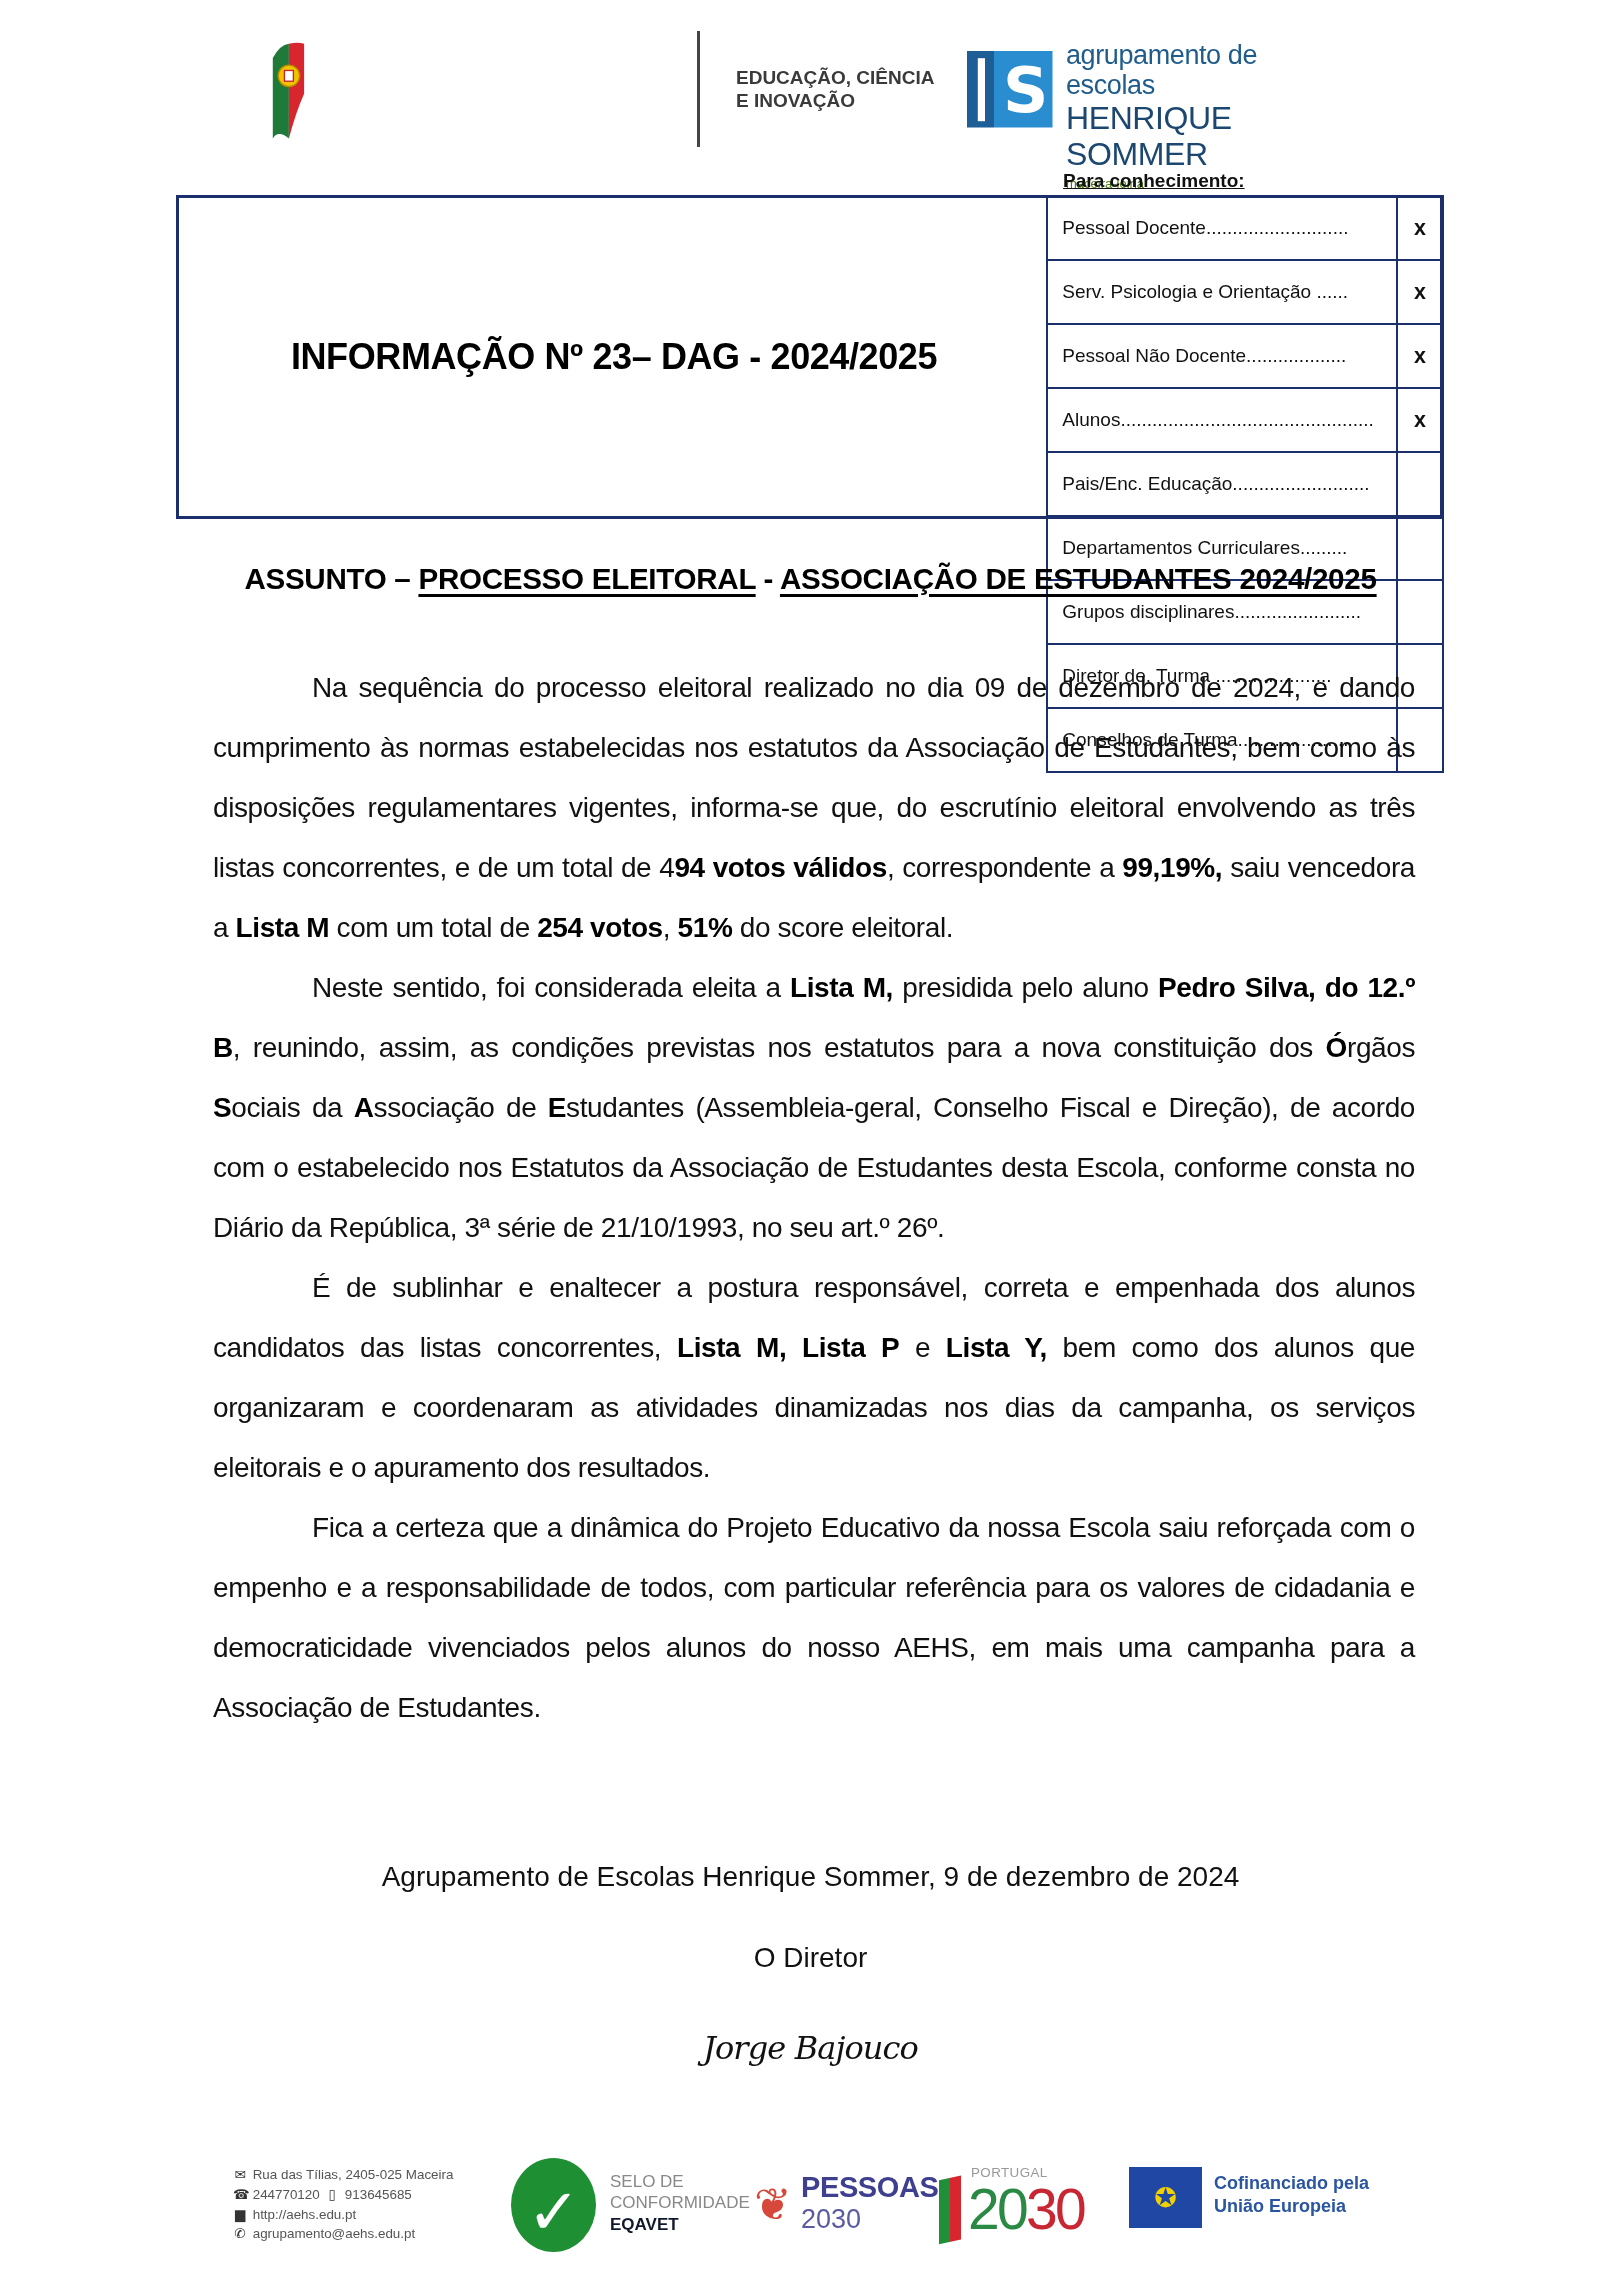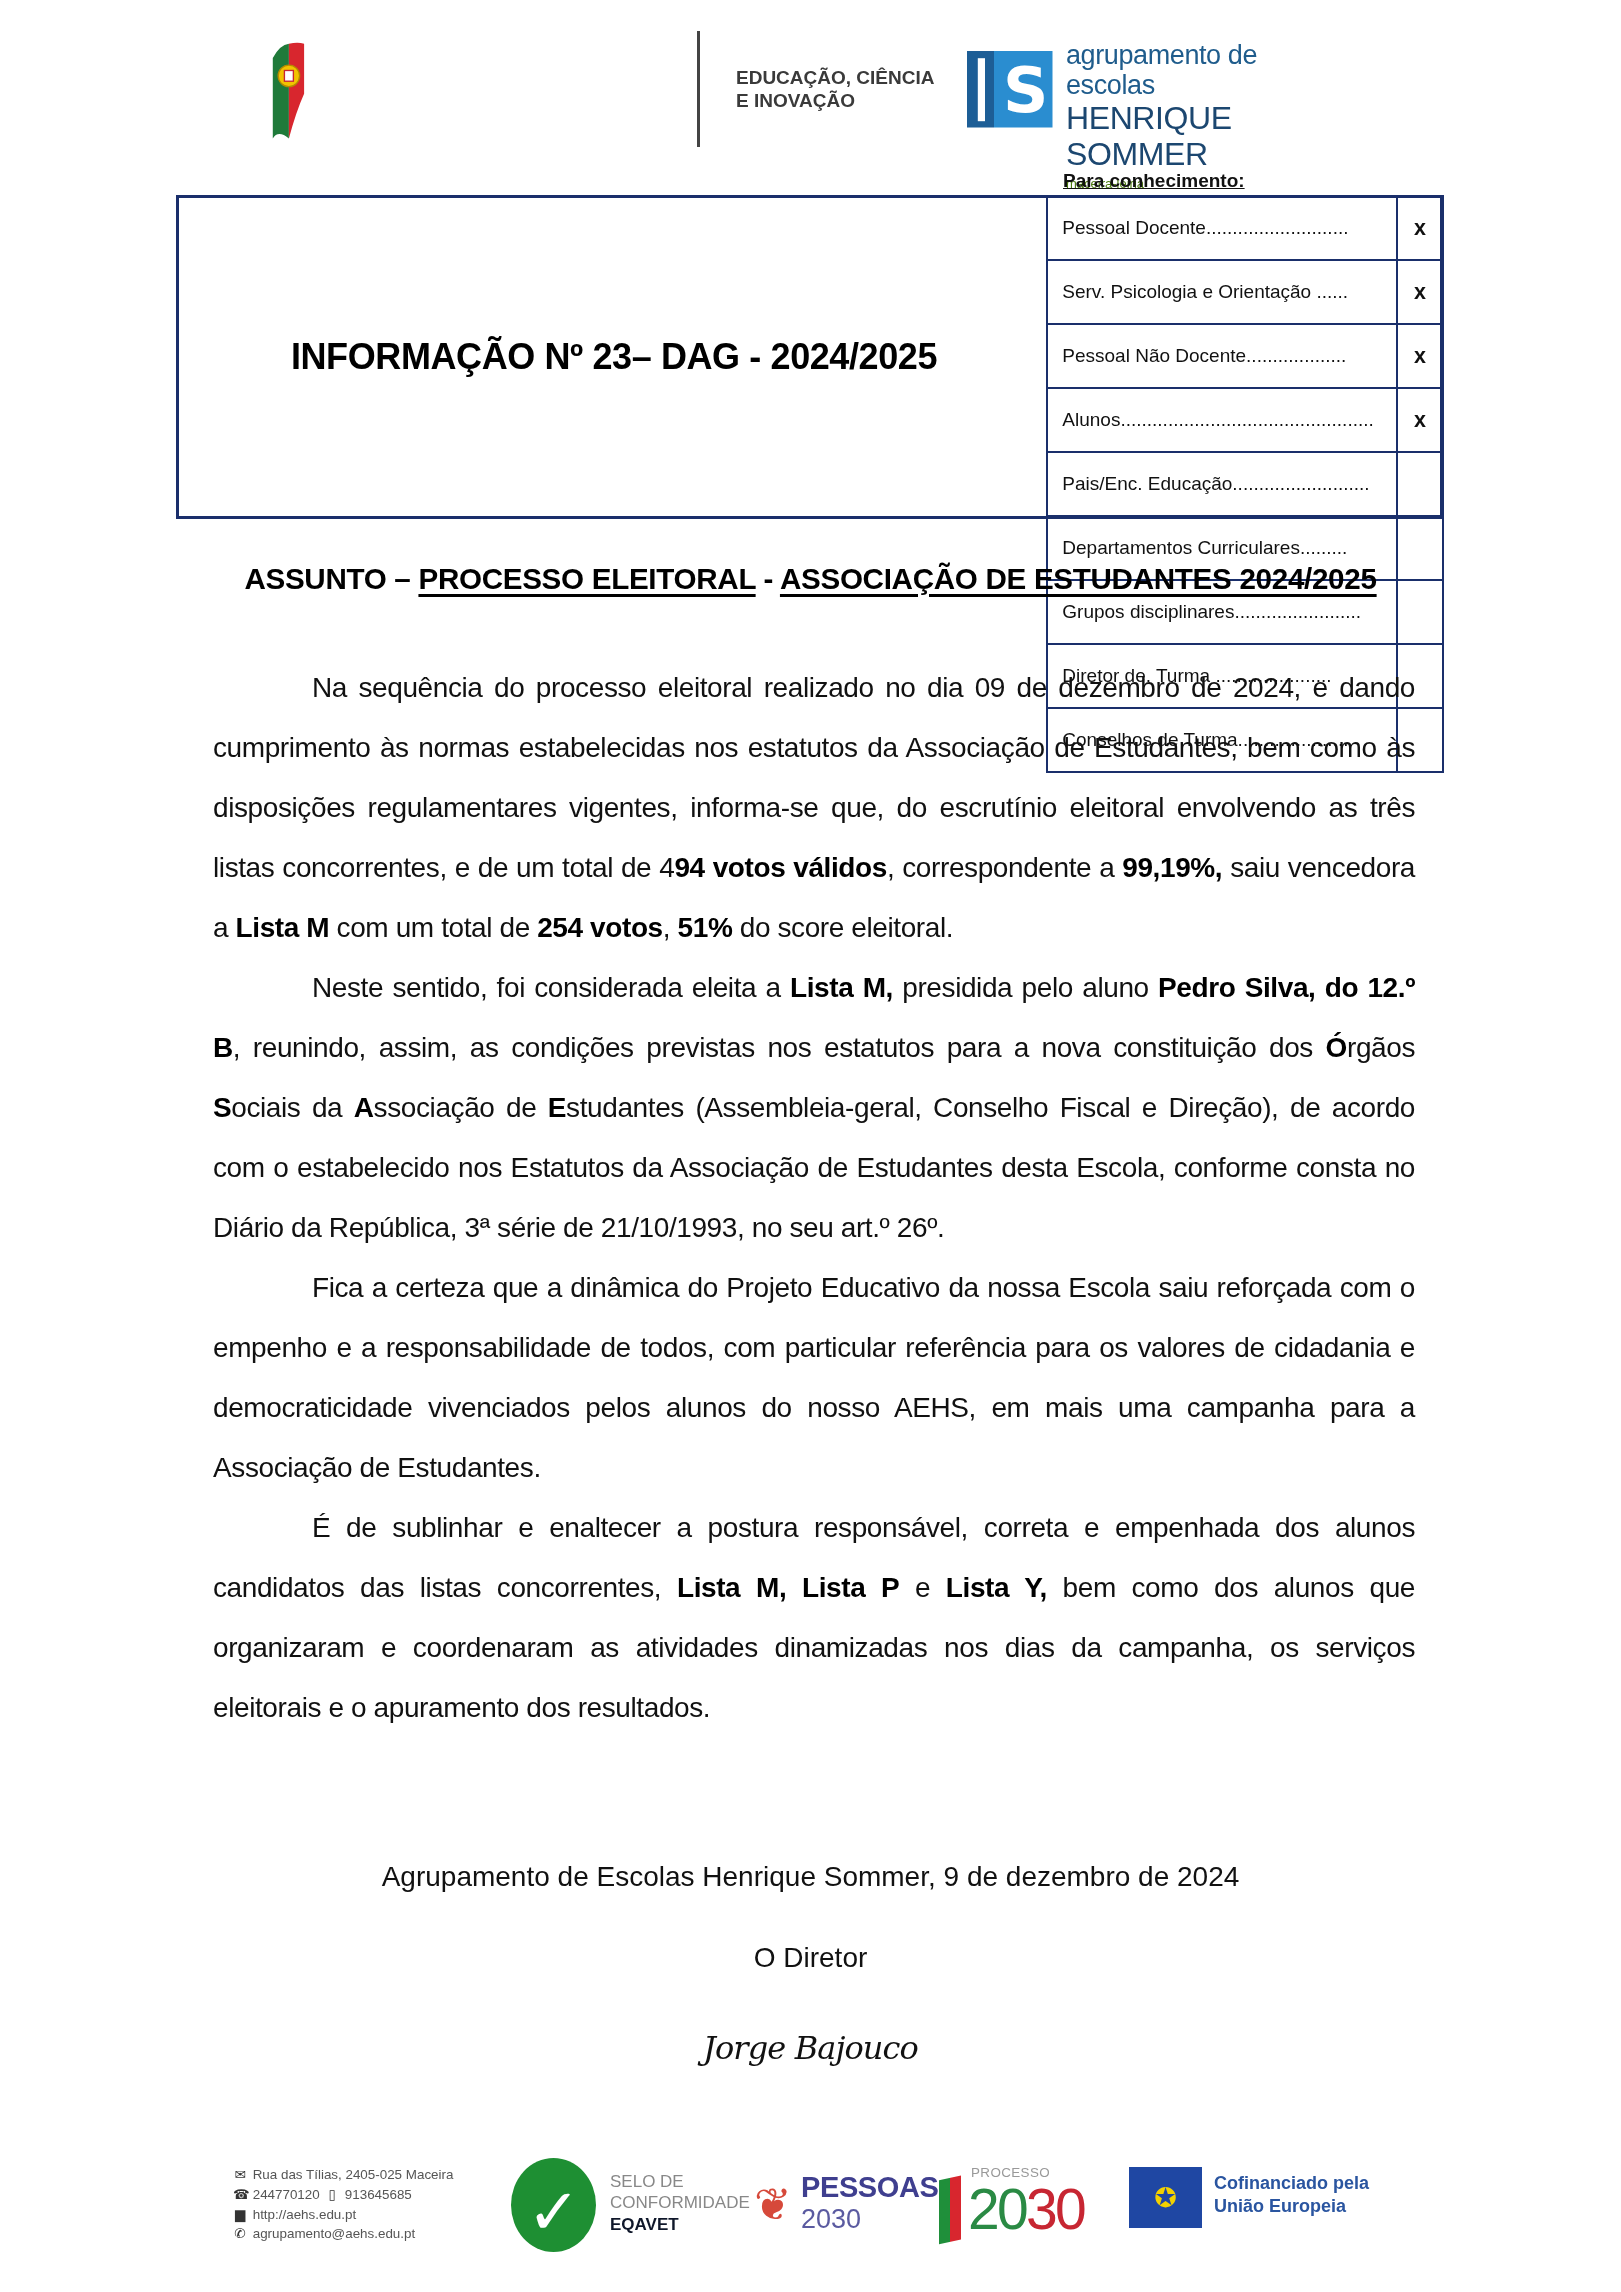--- a/index.html
+++ b/index.html
@@ -148,22 +148,22 @@
         <td class="mark"></td>
       </tr>
 </tbody>
   </table>
 
 <div class="subject"><span>ASSUNTO – </span><u>PROCESSO ELEITORAL</u><span> - </span><u>ASSOCIAÇÃO DE ESTUDANTES 2024/2025</u></div>
 
 <div class="body-text">
   <p><span>Na sequência do processo eleitoral realizado no dia 09 de dezembro de 2024, e dando cumprimento às normas estabelecidas nos estatutos da Associação de Estudantes, bem como às disposições regulamentares vigentes, informa-se que, do escrutínio eleitoral envolvendo as três listas concorrentes,  e de um total de 4</span><b>94 votos válidos</b><span>, correspondente a </span><b>99,19%,</b><span> saiu vencedora a </span><b>Lista M</b><span> com um total de </span><b>254 votos</b><span>, </span><b>51%</b><span> do score eleitoral.</span></p>
   <p><span>Neste sentido, foi considerada eleita a </span><b>Lista M,</b><span> presidida pelo aluno </span><b>Pedro Silva, do 12.º B</b><span>, reunindo, assim, as condições previstas nos estatutos para a nova constituição dos </span><b>Ó</b><span>rgãos </span><b>S</b><span>ociais da </span><b>A</b><span>ssociação de </span><b>E</b><span>studantes (Assembleia-geral, Conselho Fiscal e Direção), de acordo com o estabelecido nos Estatutos da Associação de Estudantes desta Escola, conforme consta no Diário da República, 3ª série de 21/10/1993, no seu art.º 26º.</span></p>
+  <p><span>É de sublinhar e enaltecer a postura responsável, correta e empenhada dos alunos candidatos das listas concorrentes, </span><b>Lista M, Lista P</b><span> e </span><b>Lista Y,</b><span> bem como dos alunos que organizaram e coordenaram as atividades dinamizadas nos dias da campanha, os serviços eleitorais e o apuramento dos resultados.</span></p>
   <p><span>Fica a certeza que a dinâmica do Projeto Educativo da nossa Escola saiu reforçada com o empenho e a responsabilidade de todos, com particular referência para os valores de cidadania e democraticidade vivenciados pelos alunos do nosso AEHS, em mais uma campanha para a Associação de Estudantes.</span></p>
-  <p><span>É de sublinhar e enaltecer a postura responsável, correta e empenhada dos alunos candidatos das listas concorrentes, </span><b>Lista M, Lista P</b><span> e </span><b>Lista Y,</b><span> bem como dos alunos que organizaram e coordenaram as atividades dinamizadas nos dias da campanha, os serviços eleitorais e o apuramento dos resultados.</span></p>
 </div>
 
 <div class="place-date">Agrupamento de Escolas Henrique Sommer, 9 de dezembro de 2024</div>
 <div class="director-title">O Diretor</div>
 <div class="signature">Jorge Bajouco</div>
 
 <div class="footer">
   <div class="contacts">
     <div class="row">
         <span class="ico">✉</span>
@@ -193,21 +193,21 @@
       <div class="eq">EQAVET</div>
     </div>
   </div>
   <div class="pessoas">
     <div class="icon">❦</div>
     <div class="t1">PESSOAS</div>
     <div class="t2">2030</div>
   </div>
   <div class="pt2030">
     <div class="flag"></div>
-    <div class="t1">PROCESSO</div>
+    <div class="t1">PORTUGAL</div>
     <div class="t2"><span>20</span><span class="r">30</span></div>
   </div>
   <div class="eu">
     <div class="flag">✪</div>
     <div class="t">
       <div>Cofinanciado pela</div>
       <div>União Europeia</div>
     </div>
   </div>
 </div>

